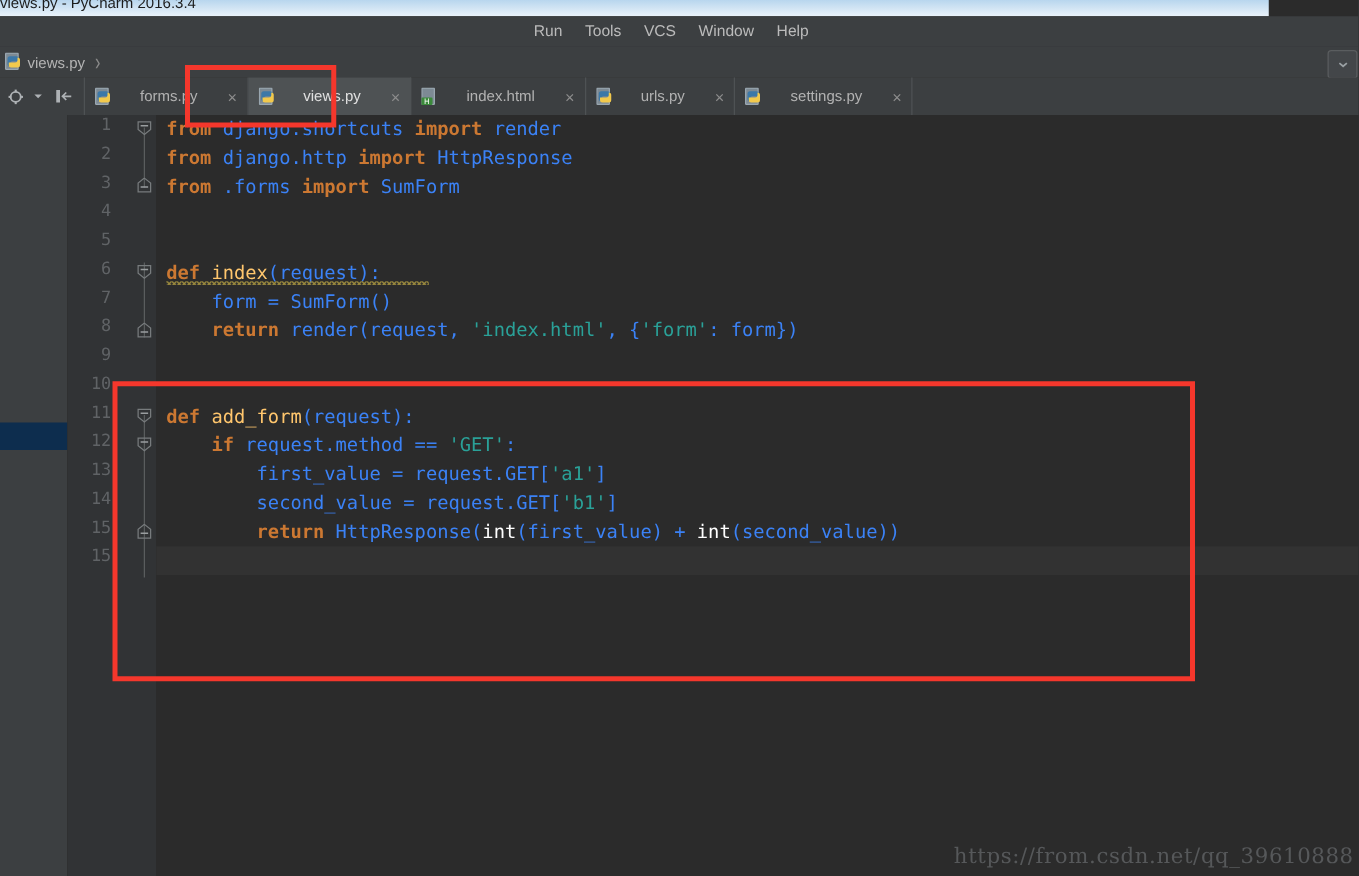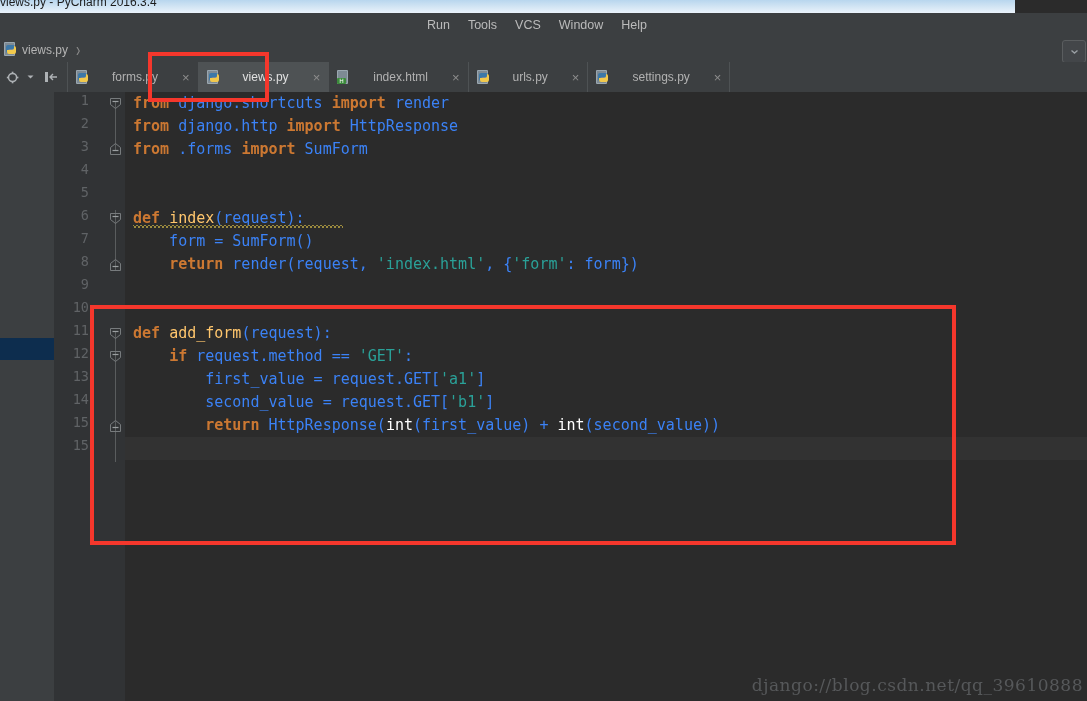--- a/index.html
+++ b/index.html
@@ -386,15 +386,15 @@
       <div class="code-line" style="top:276px"><span class="pl">        first_value = request.GET[</span><span class="str2">'a1'</span><span class="pl">]</span></div>
       <div class="code-line" style="top:299px"><span class="pl">        second_value = request.GET[</span><span class="str2">'b1'</span><span class="pl">]</span></div>
       <div class="code-line" style="top:322px"><span class="pl">        </span><span class="kw">return</span><span class="pl"> HttpResponse(</span><span class="bi">int</span><span class="pl">(first_value) + </span><span class="bi">int</span><span class="pl">(second_value))</span></div>
       <div class="code-line" style="top:345px"></div>
     </div>
   </div>
 
   <div class="anno-tabrect" style="left:148px; top:52px; width:113px; height:42px;"></div>
   <div class="anno-rect" style="left:90px; top:305px; width:858px; height:232px;"></div>
 
-  <div class="watermark">django://blog.csdn.net/qq_39610888</div>
+  <div class="watermark">https://from.csdn.net/qq_39610888</div>
 
 </div>
 
 </body></html>

